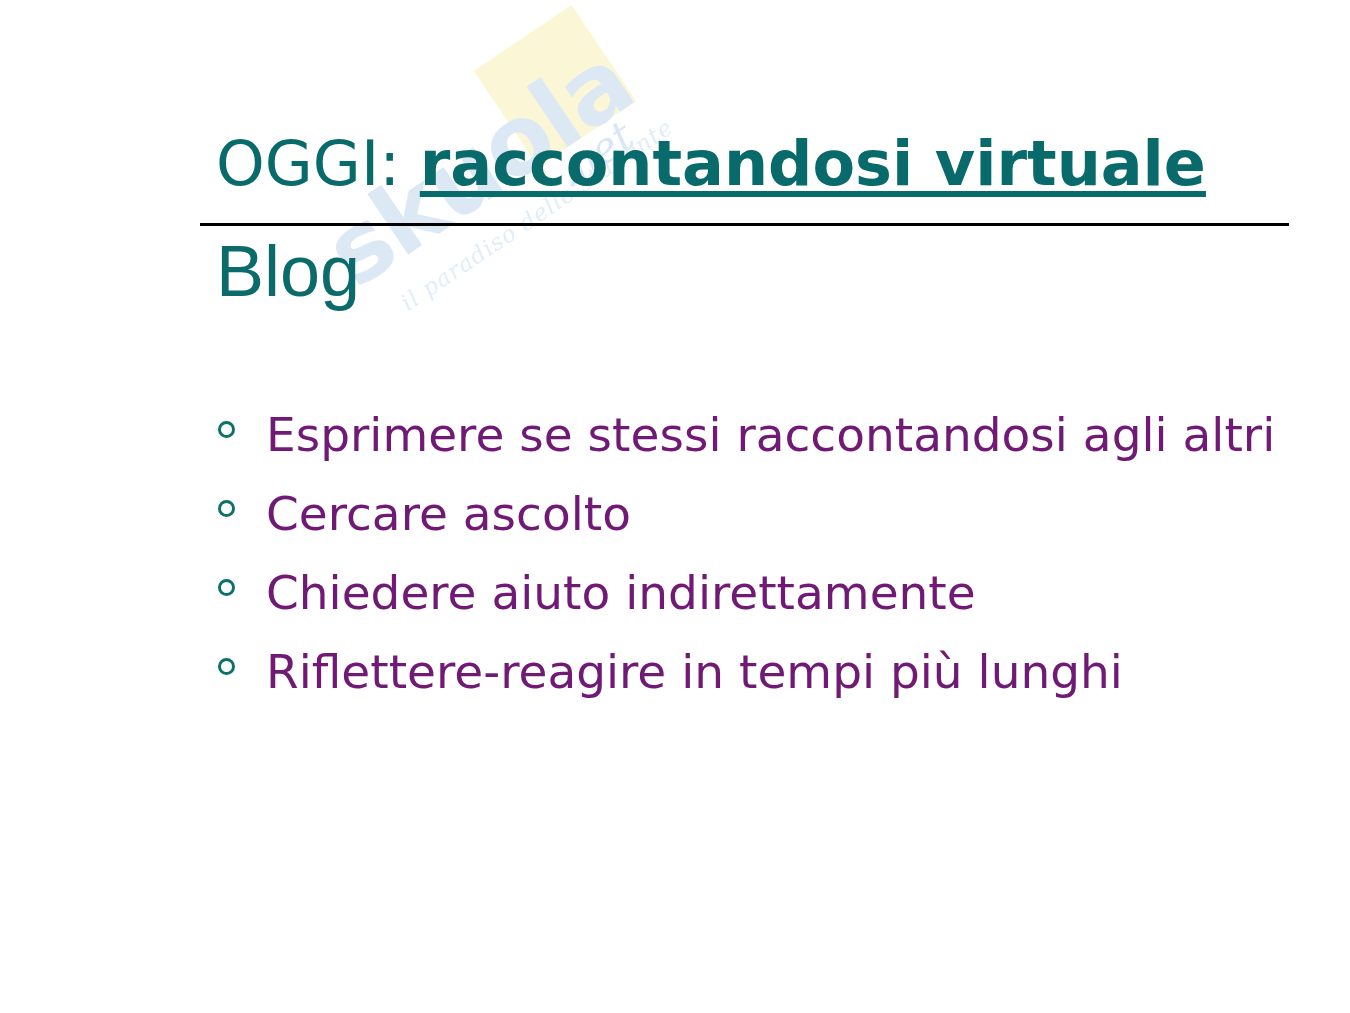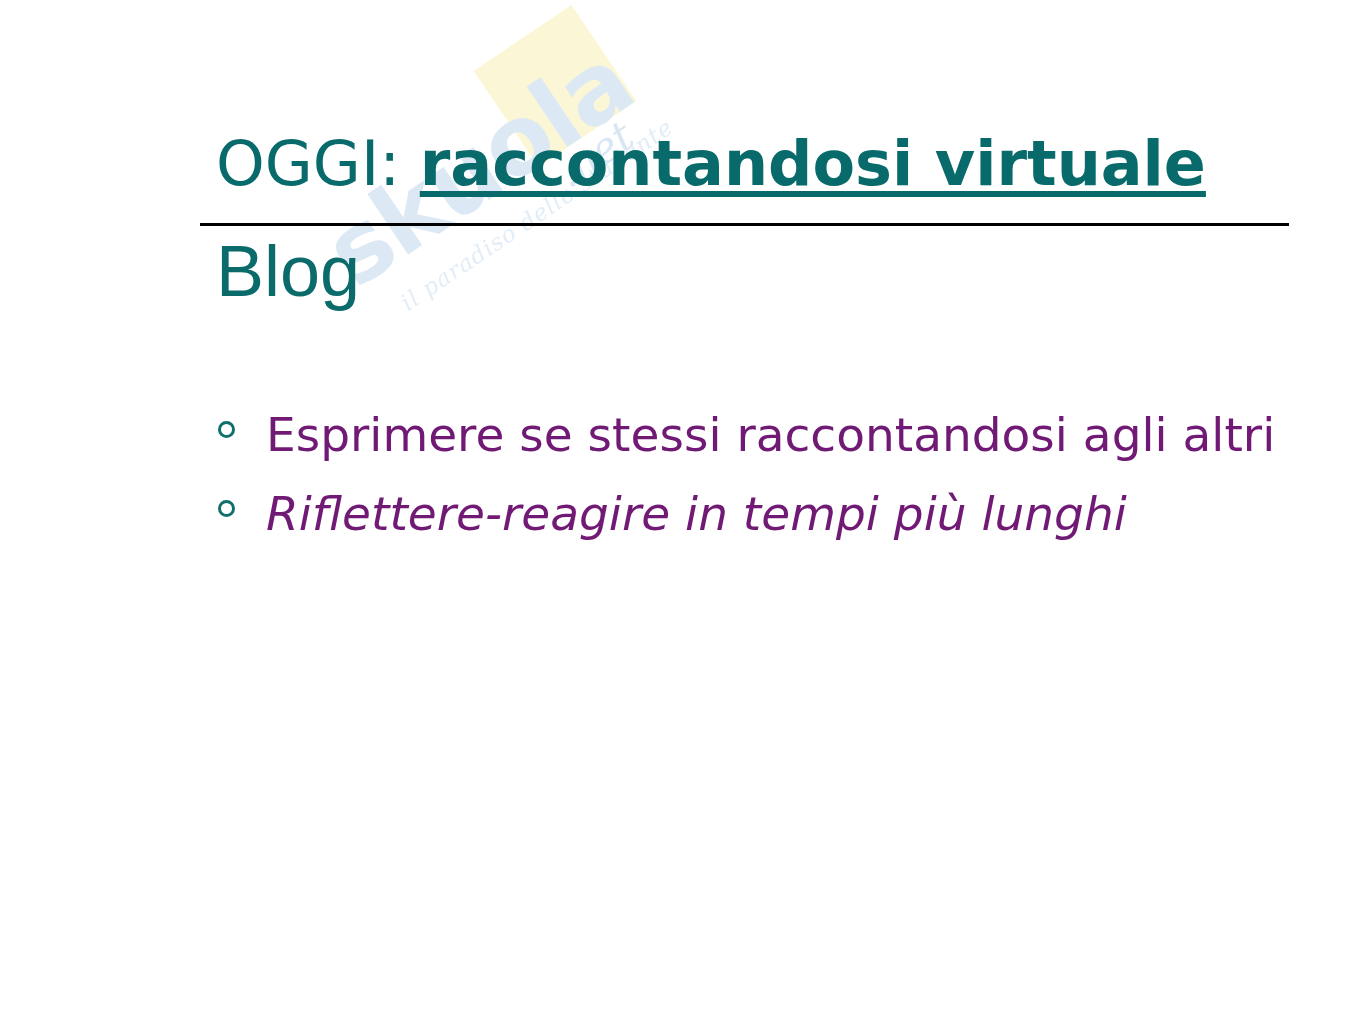--- a/index.html
+++ b/index.html
@@ -139,21 +139,21 @@
   }
   .bullet-item {
     position: relative;
     padding-left: 50px;
     margin-bottom: 17px;
     font-family: "DejaVu Sans", sans-serif;
     font-size: 47px;
     line-height: 1.32;
     color: #701a75;
   }
-  .bullet-item:last-child { margin-bottom: 11px; font-style: italic; }
+  .bullet-item:last-child { margin-bottom: 11px; }
   .bullet-marker {
     position: absolute;
     left: 2px;
     top: 17px;
     width: 17px;
     height: 17px;
     border: 3px solid #0f6f6b;
     border-radius: 50%;
     box-sizing: border-box;
   }
@@ -181,18 +181,26 @@
 
     <h2 id="subtitle">Blog</h2>
 
     <ul id="bullet-list">
       <li class="bullet-item">
         <span class="bullet-marker"></span>
         <span class="bullet-text">Esprimere se stessi raccontandosi agli altri</span>
       </li>
       <li class="bullet-item">
         <span class="bullet-marker"></span>
+        <span class="bullet-text">Cercare ascolto</span>
+      </li>
+      <li class="bullet-item">
+        <span class="bullet-marker"></span>
+        <span class="bullet-text">Chiedere aiuto indirettamente</span>
+      </li>
+      <li class="bullet-item">
+        <span class="bullet-marker"></span>
         <span class="bullet-text">Riflettere-reagire in tempi più lunghi</span>
       </li>
     </ul>
 
   </div>
 </div>
 
 </body></html>

